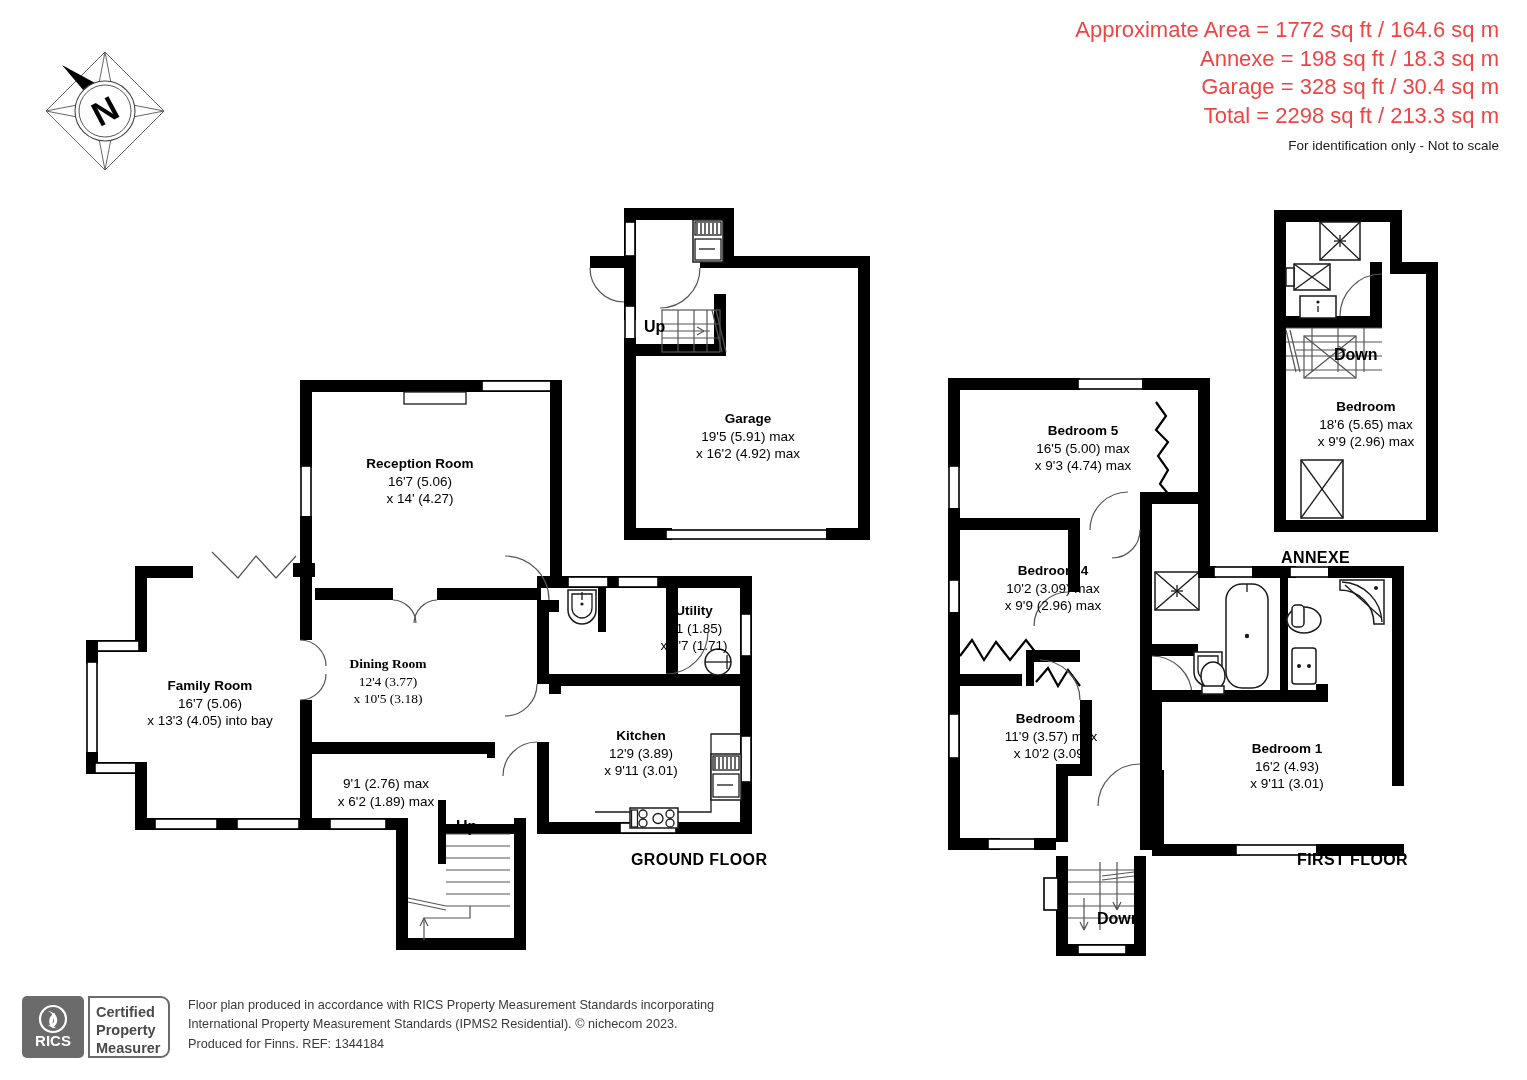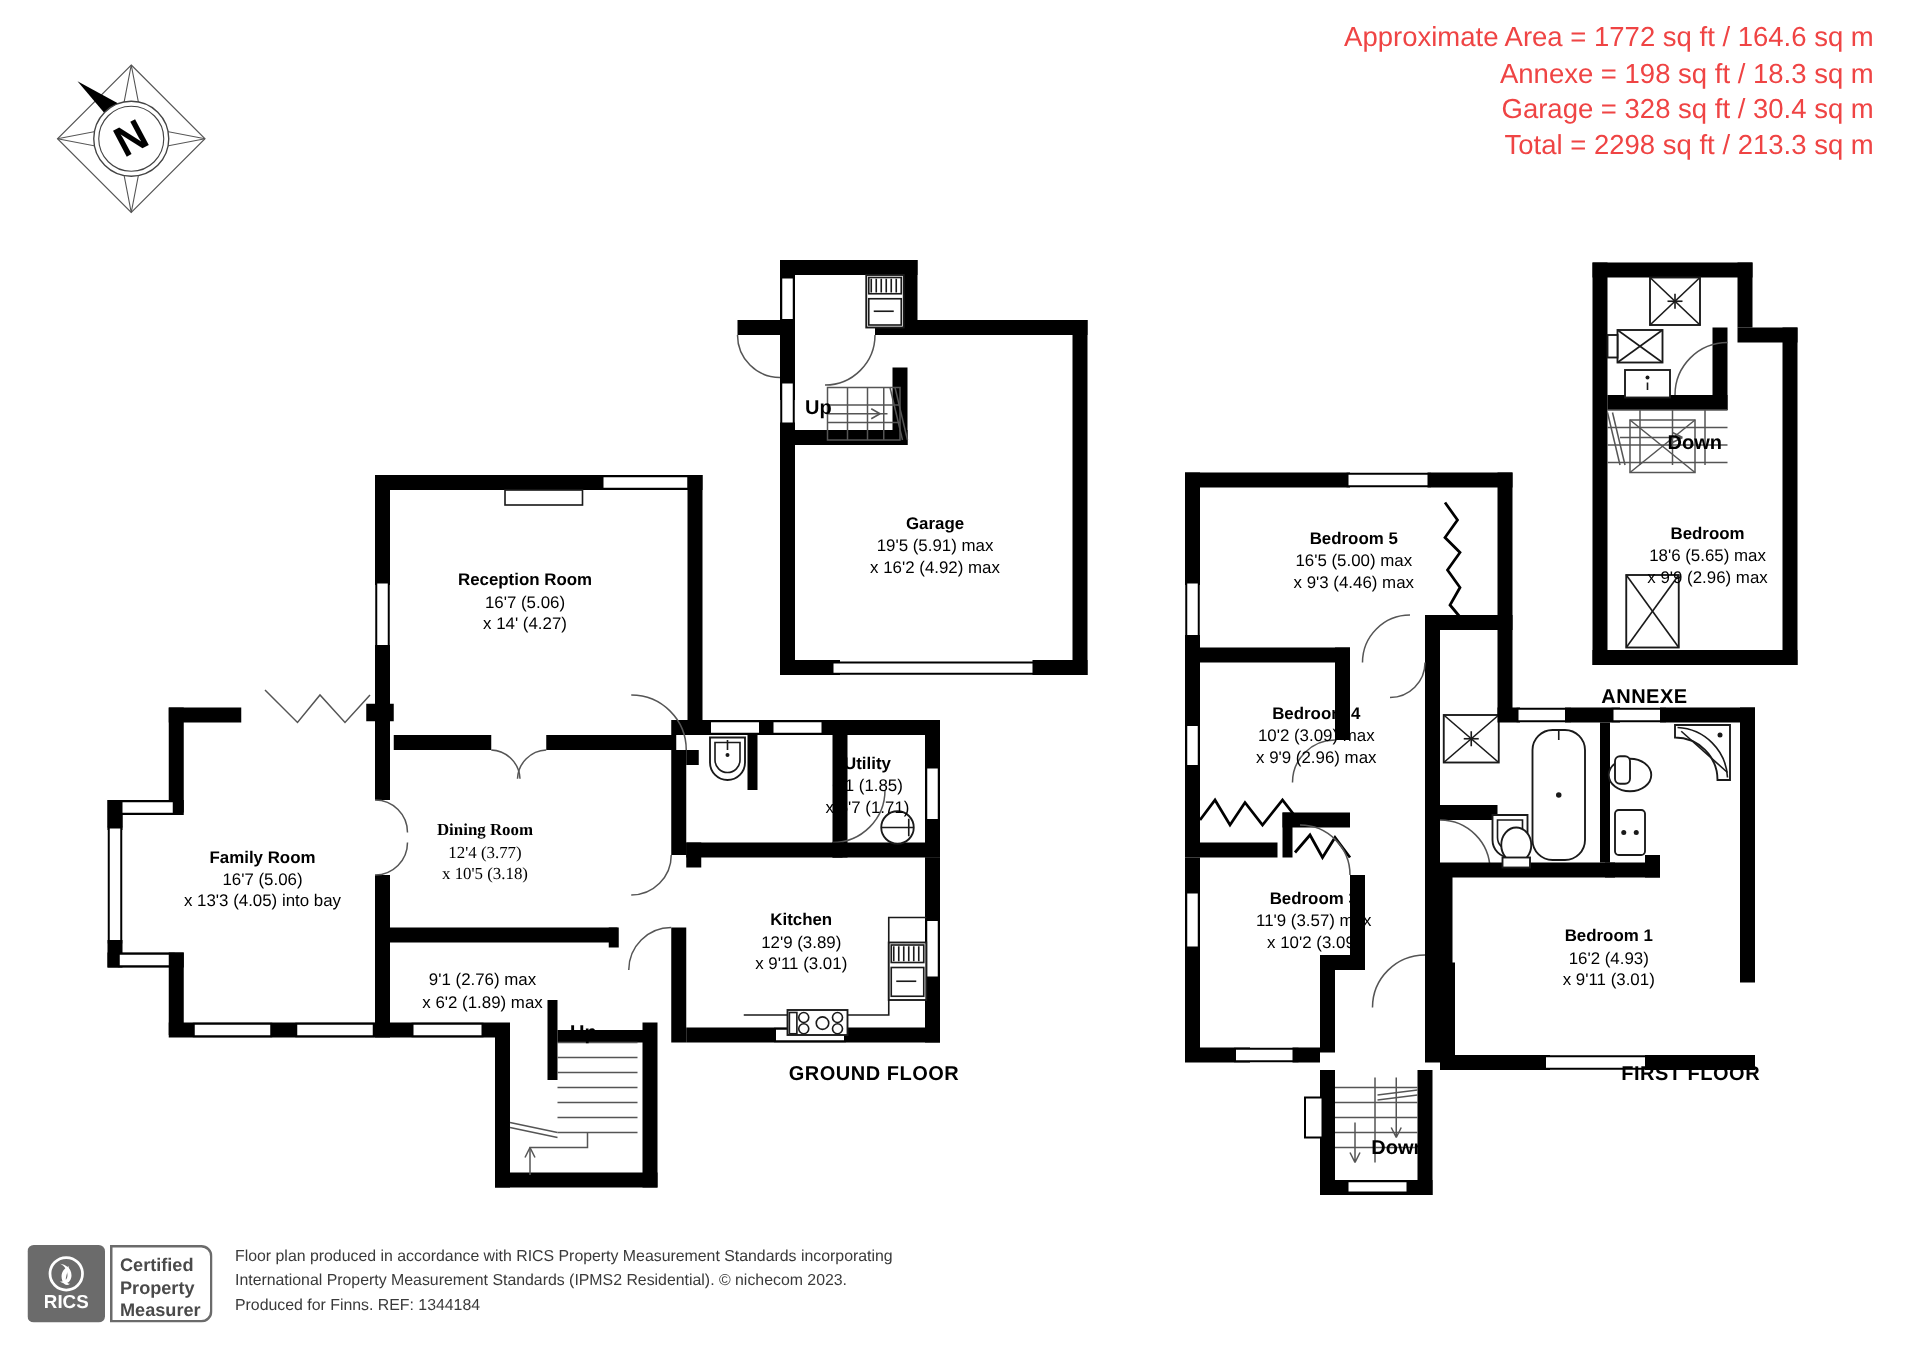--- a/index.html
+++ b/index.html
@@ -31,20 +31,21 @@
   #footer-text{margin-left:18px;font-size:12.7px;line-height:1.52;color:#3a3a3a;white-space:nowrap;}
 </style>
 </head>
 <body>
 
 <div class="abs" id="header-area">
   <div class="hl">Approximate Area = 1772 sq ft / 164.6 sq m</div>
   <div class="hl">Annexe = 198 sq ft / 18.3 sq m</div>
   <div class="hl">Garage = 328 sq ft / 30.4 sq m</div>
   <div class="hl">Total = 2298 sq ft / 213.3 sq m</div>
+  <div class="hnote">For identification only - Not to scale</div>
 </div>
 
 <div class="abs" id="compass">
   <svg width="126" height="126" viewBox="0 0 126 126">
 
     <g fill="#ffffff" stroke="#555" stroke-width="0.9">
       <path d="M63 4 L73 56 L63 63 L53 56 Z"></path>
       <path d="M122 63 L70 73 L63 63 L70 53 Z"></path>
       <path d="M63 122 L53 70 L63 63 L73 70 Z"></path>
       <path d="M4 63 L56 53 L63 63 L56 73 Z"></path>
@@ -449,42 +450,42 @@
 
 <div class="abs rlabel" style="left:648px;top:410px;width:200px;">
   <div class="nm">Garage</div>
   <div class="dm">19'5 (5.91) max</div>
   <div class="dm">x 16'2 (4.92) max</div>
 </div>
 
 <div class="abs rlabel" style="left:990px;top:422px;width:186px;">
   <div class="nm">Bedroom 5</div>
   <div class="dm">16'5 (5.00) max</div>
-  <div class="dm">x 9'3 (4.46) max</div>
+  <div class="dm">x 9'3 (4.74) max</div>
 </div>
 
 <div class="abs rlabel" style="left:960px;top:562px;width:186px;">
   <div class="nm">Bedroom 4</div>
   <div class="dm">10'2 (3.09) max</div>
   <div class="dm">x 9'9 (2.96) max</div>
 </div>
 
 <div class="abs rlabel" style="left:958px;top:710px;width:186px;">
   <div class="nm">Bedroom 3</div>
   <div class="dm">11'9 (3.57) max</div>
   <div class="dm">x 10'2 (3.09)</div>
 </div>
 
 <div class="abs rlabel" style="left:1198px;top:740px;width:178px;">
   <div class="nm">Bedroom 1</div>
   <div class="dm">16'2 (4.93)</div>
   <div class="dm">x 9'11 (3.01)</div>
 </div>
 
-<div class="abs rlabel" style="left:1272px;top:418px;width:188px;">
+<div class="abs rlabel" style="left:1272px;top:398px;width:188px;">
   <div class="nm">Bedroom</div>
   <div class="dm">18'6 (5.65) max</div>
   <div class="dm">x 9'9 (2.96) max</div>
 </div>
 
 <div class="abs updown" style="left:456px;top:818px;">Up</div>
 <div class="abs updown" style="left:644px;top:318px;">Up</div>
 <div class="abs updown" style="left:1097px;top:910px;">Down</div>
 <div class="abs updown" style="left:1334px;top:346px;">Down</div>
 

